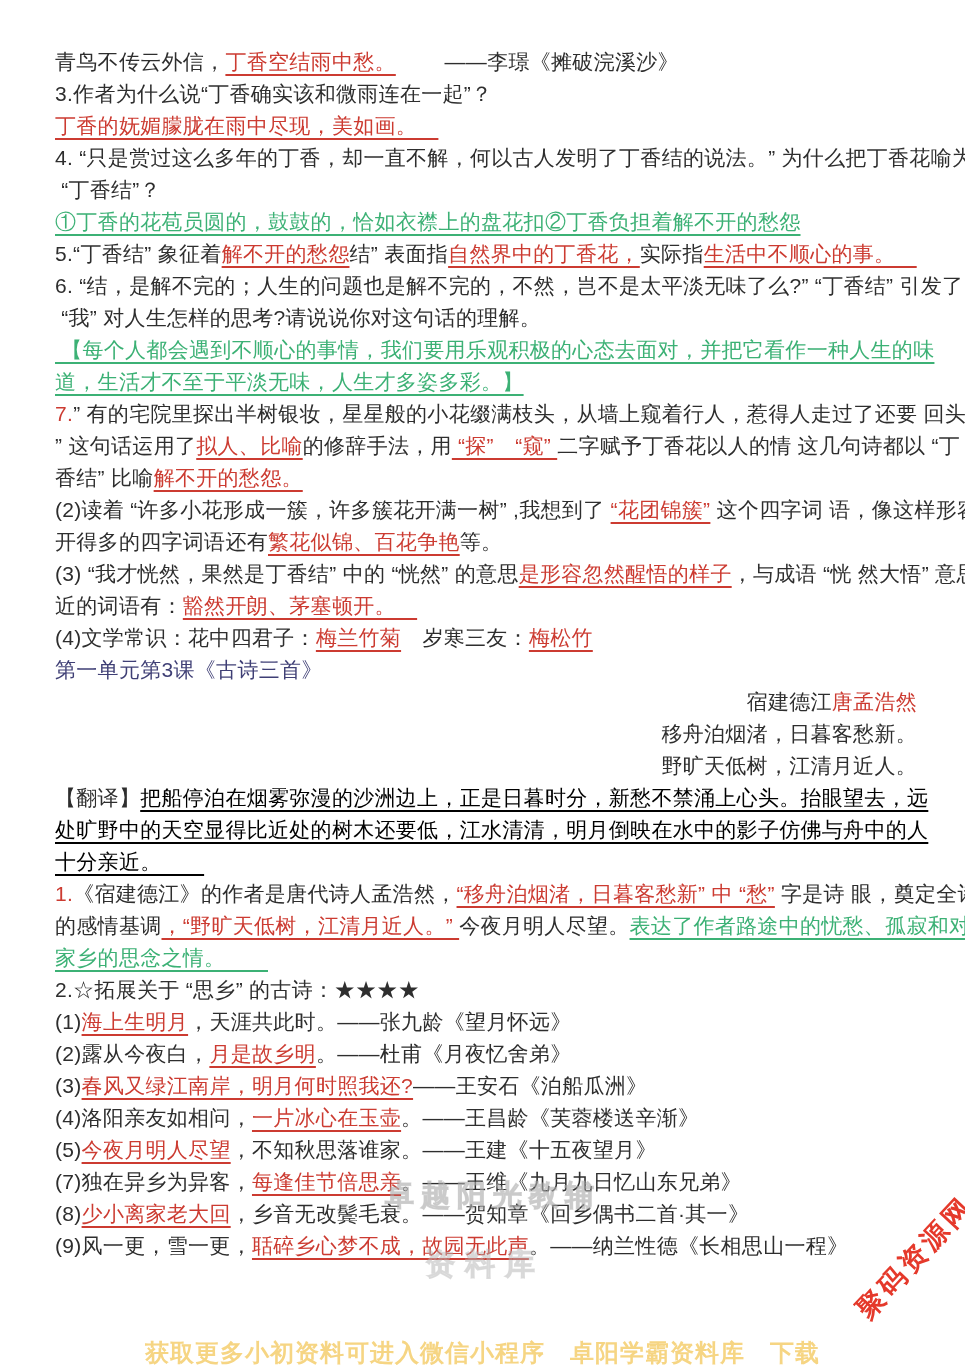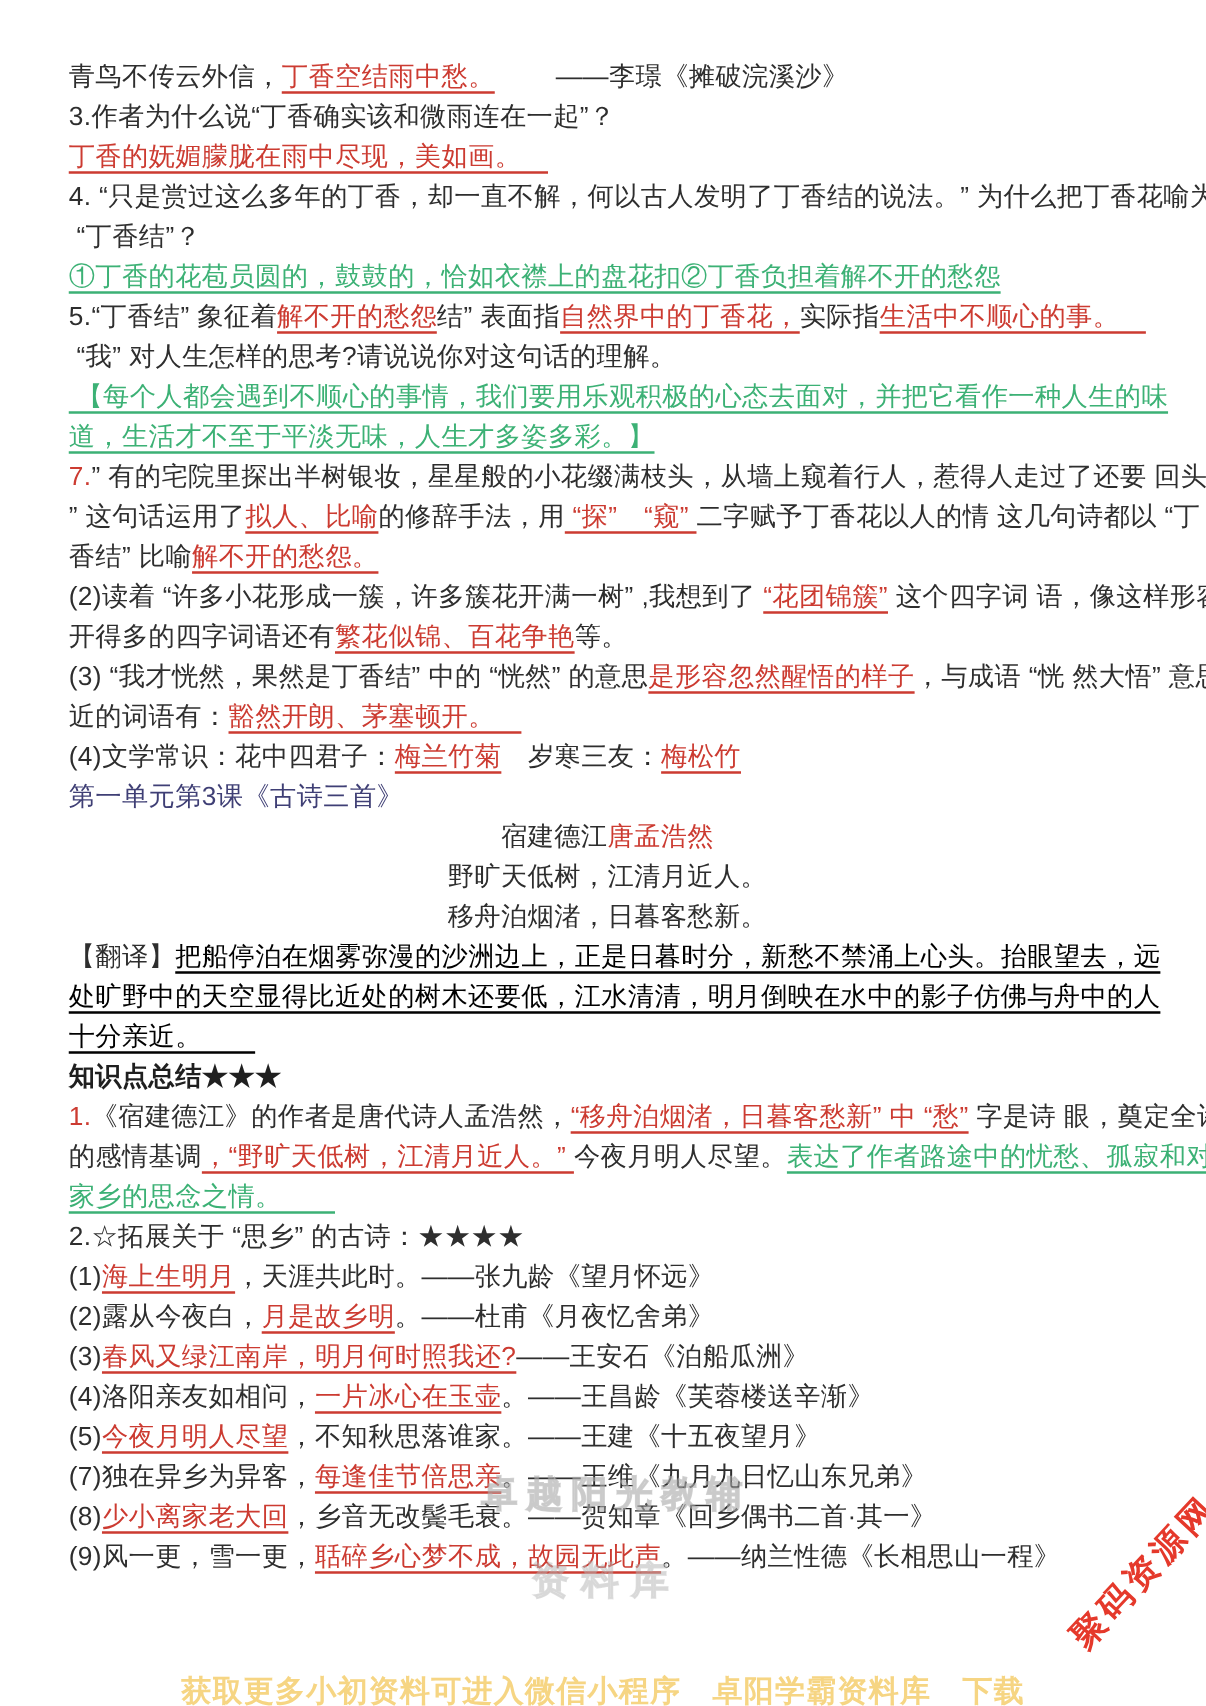--- a/index.html
+++ b/index.html
@@ -17,21 +17,21 @@
     box-sizing:border-box;
   }
   .line {
     font-size:21px;
     line-height:32px;
     height:32px;
     white-space:pre;
     color:#2e2e2e;
     letter-spacing:0.3px;
   }
-  .line.center { text-align:center; }
+  .line.center { text-align:right; }
   .line span { text-underline-offset:5px; text-decoration-thickness:1.5px; }
   .s-k  { color:#2e2e2e; }
   .s-bold { color:#1f1f1f; font-weight:bold; }
   .s-r  { color:#cc3b31; }
   .s-ru { color:#cc3b31; text-decoration:underline; }
   .s-gu { color:#3cb175; text-decoration:underline; }
   .s-ou { color:#000000; text-decoration:underline; }
   .s-b  { color:#3f3f75; }
   .wm-gray {
     position:absolute; left:385px; top:1176px;
@@ -68,39 +68,39 @@
 
 <div class="page">
   <div id="doc" class="doc">
       <div class="line"><span class="s-k">青鸟不传云外信，</span><span class="s-ru">丁香空结雨中愁。</span><span class="s-k">　　 ——李璟《摊破浣溪沙》</span></div>
       <div class="line"><span class="s-k">3.作者为什么说“丁香确实该和微雨连在一起”？</span></div>
       <div class="line"><span class="s-ru">丁香的妩媚朦胧在雨中尽现，美如画。　</span></div>
       <div class="line"><span class="s-k">4. “只是赏过这么多年的丁香，却一直不解，何以古人发明了丁香结的说法。” 为什么把丁香花喻为</span></div>
       <div class="line"><span class="s-k"> “丁香结”？</span></div>
       <div class="line"><span class="s-gu">①丁香的花苞员圆的，鼓鼓的，恰如衣襟上的盘花扣②丁香负担着解不开的愁怨</span></div>
       <div class="line"><span class="s-k">5.“丁香结” 象征着</span><span class="s-ru">解不开的愁怨</span><span class="s-k">结” 表面指</span><span class="s-ru">自然界中的丁香花，</span><span class="s-k">实际指</span><span class="s-ru">生活中不顺心的事。　</span></div>
+      <div class="line"><span class="s-k">6. “结，是解不完的；人生的问题也是解不完的，不然，岂不是太平淡无味了么?” “丁香结” 引发了</span></div>
       <div class="line"><span class="s-k"> “我” 对人生怎样的思考?请说说你对这句话的理解。</span></div>
       <div class="line"><span class="s-gu"> 【每个人都会遇到不顺心的事情，我们要用乐观积极的心态去面对，并把它看作一种人生的味</span></div>
       <div class="line"><span class="s-gu">道，生活才不至于平淡无味，人生才多姿多彩。】</span></div>
       <div class="line"><span class="s-r">7.</span><span class="s-k">” 有的宅院里探出半树银妆，星星般的小花缀满枝头，从墙上窥着行人，惹得人走过了还要 回头望。</span></div>
       <div class="line"><span class="s-k">” 这句话运用了</span><span class="s-ru">拟人、比喻</span><span class="s-k">的修辞手法，用</span><span class="s-ru"> “探”　“窥” </span><span class="s-k">二字赋予丁香花以人的情 这几句诗都以 “丁</span></div>
       <div class="line"><span class="s-k">香结” 比喻</span><span class="s-ru">解不开的愁怨。</span></div>
       <div class="line"><span class="s-k">(2)读着 “许多小花形成一簇，许多簇花开满一树” ,我想到了 </span><span class="s-ru">“花团锦簇”</span><span class="s-k"> 这个四字词 语，像这样形容花</span></div>
       <div class="line"><span class="s-k">开得多的四字词语还有</span><span class="s-ru">繁花似锦、百花争艳</span><span class="s-k">等。</span></div>
       <div class="line"><span class="s-k">(3) “我才恍然，果然是丁香结” 中的 “恍然” 的意思</span><span class="s-ru">是形容忽然醒悟的样子</span><span class="s-k">，与成语 “恍 然大悟” 意思相</span></div>
       <div class="line"><span class="s-k">近的词语有：</span><span class="s-ru">豁然开朗、茅塞顿开。　</span></div>
       <div class="line"><span class="s-k">(4)文学常识：花中四君子：</span><span class="s-ru">梅兰竹菊</span><span class="s-k">　岁寒三友：</span><span class="s-ru">梅松竹</span></div>
       <div class="line"><span class="s-b">第一单元第3课《古诗三首》</span></div>
       <div class="line center"><span class="s-k">宿建德江</span><span class="s-r">唐孟浩然</span></div>
+      <div class="line center"><span class="s-k">移舟泊烟渚，日暮客愁新。</span></div>
       <div class="line center"><span class="s-k">野旷天低树，江清月近人。</span></div>
-      <div class="line center"><span class="s-k">移舟泊烟渚，日暮客愁新。</span></div>
       <div class="line"><span class="s-k">【翻译】</span><span class="s-ou">把船停泊在烟雾弥漫的沙洲边上，正是日暮时分，新愁不禁涌上心头。抬眼望去，远</span></div>
       <div class="line"><span class="s-ou">处旷野中的天空显得比近处的树木还要低，江水清清，明月倒映在水中的影子仿佛与舟中的人</span></div>
       <div class="line"><span class="s-ou">十分亲近。　　</span></div>
-      <div class="line"><span class="s-bold">知识点总结★★★</span></div>
       <div class="line"><span class="s-r">1.</span><span class="s-k">《宿建德江》的作者是唐代诗人孟浩然，</span><span class="s-ru">“移舟泊烟渚，日暮客愁新” 中 “愁”</span><span class="s-k"> 字是诗 眼，奠定全诗</span></div>
       <div class="line"><span class="s-k">的感情基调</span><span class="s-ru">，“野旷天低树，江清月近人。” </span><span class="s-k">今夜月明人尽望。</span><span class="s-gu">表达了作者路途中的忧愁、孤寂和对</span></div>
       <div class="line"><span class="s-gu">家乡的思念之情。　　</span></div>
       <div class="line"><span class="s-k">2.☆拓展关于 “思乡” 的古诗：★★★★</span></div>
       <div class="line"><span class="s-k">(1)</span><span class="s-ru">海上生明月</span><span class="s-k">，天涯共此时。——张九龄《望月怀远》</span></div>
       <div class="line"><span class="s-k">(2)露从今夜白，</span><span class="s-ru">月是故乡明</span><span class="s-k">。——杜甫《月夜忆舍弟》</span></div>
       <div class="line"><span class="s-k">(3)</span><span class="s-ru">春风又绿江南岸，明月何时照我还?</span><span class="s-k">——王安石《泊船瓜洲》</span></div>
       <div class="line"><span class="s-k">(4)洛阳亲友如相问，</span><span class="s-ru">一片冰心在玉壶</span><span class="s-k">。——王昌龄《芙蓉楼送辛渐》</span></div>
       <div class="line"><span class="s-k">(5)</span><span class="s-ru">今夜月明人尽望</span><span class="s-k">，不知秋思落谁家。——王建《十五夜望月》</span></div>
       <div class="line"><span class="s-k">(7)独在异乡为异客，</span><span class="s-ru">每逢佳节倍思亲</span><span class="s-k">。——王维《九月九日忆山东兄弟》</span></div>

